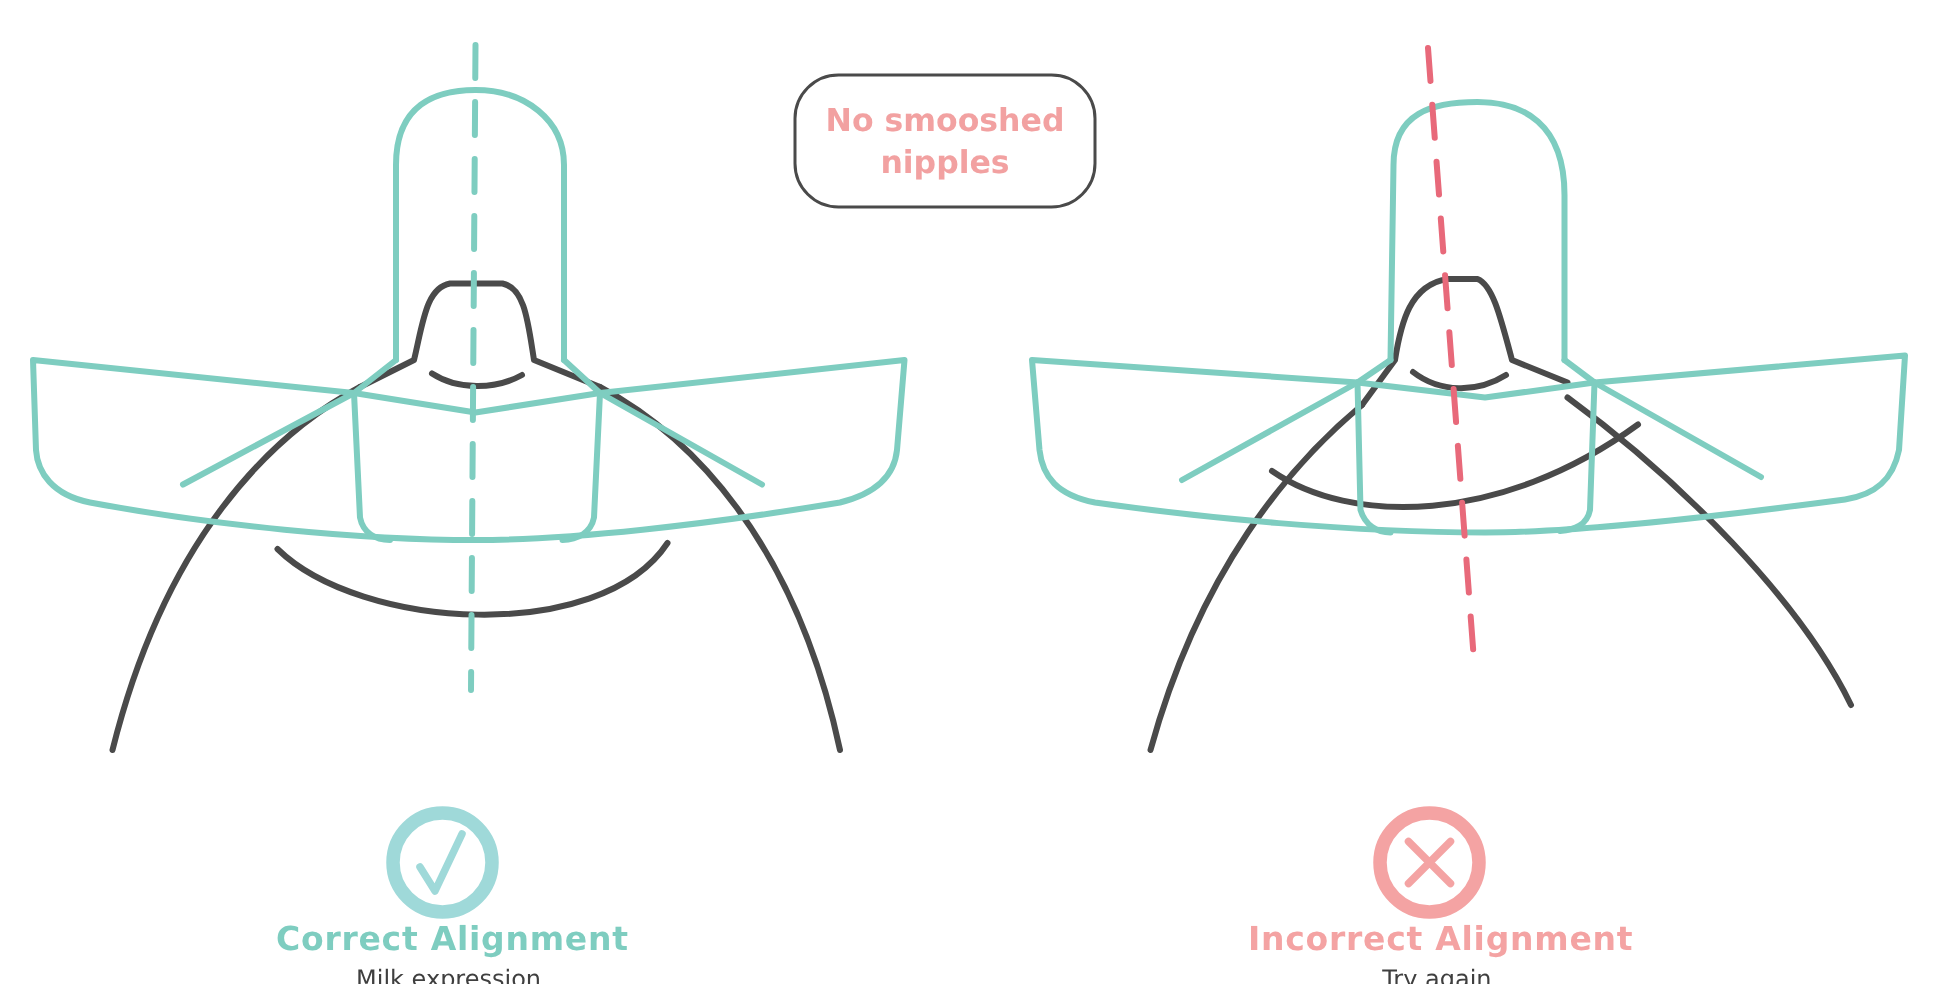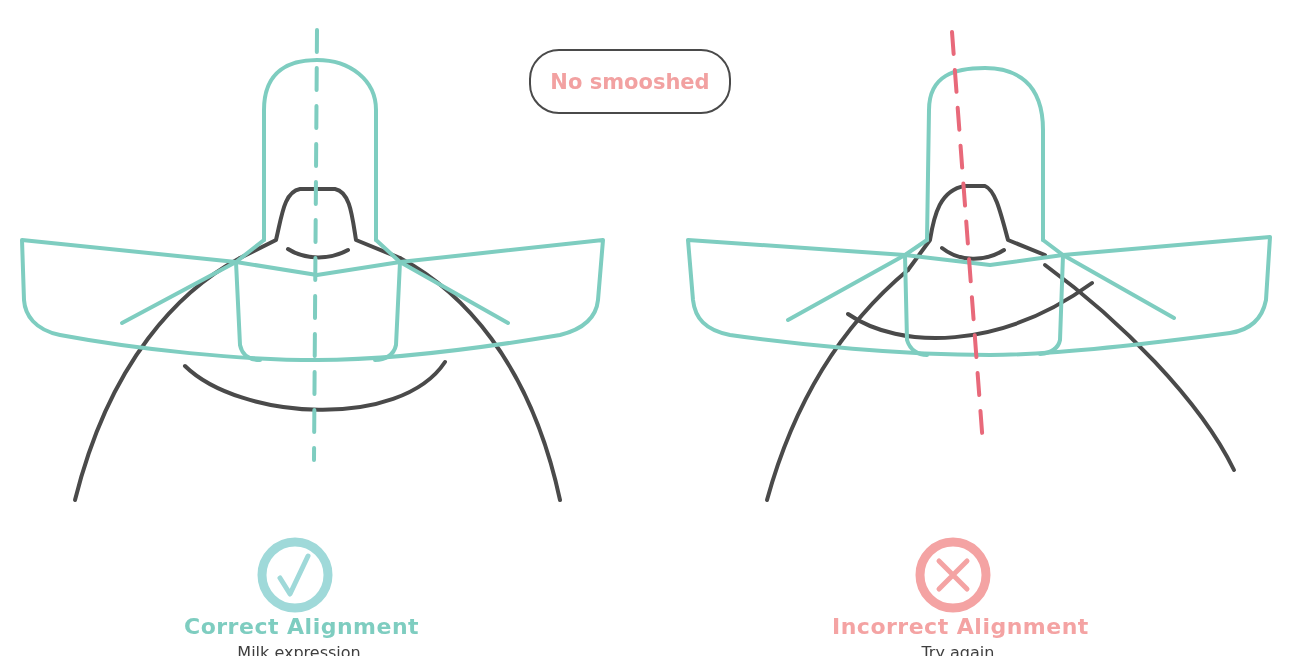--- a/index.html
+++ b/index.html
@@ -1,18 +1,18 @@
 <!DOCTYPE html>
 <html><head>
 <meta charset="utf-8">
 <style>
   html,body{margin:0;padding:0;background:#ffffff;}
   body{width:1299px;height:656px;position:relative;overflow:hidden;font-family:"DejaVu Sans","Liberation Sans",sans-serif;}
   svg.art{position:absolute;left:0;top:0;}
-  .callout{position:absolute;left:529px;top:49px;width:202px;height:65px;border:2.5px solid #4a4a4a;border-radius:30px;box-sizing:border-box;display:flex;align-items:center;justify-content:center;text-align:center;color:#f2a1a1;font-weight:bold;font-size:21px;line-height:28px;}
+  .callout{position:absolute;left:529px;top:49px;width:202px;height:90px;border:2.5px solid #4a4a4a;border-radius:30px;box-sizing:border-box;display:flex;align-items:center;justify-content:center;text-align:center;color:#f2a1a1;font-weight:bold;font-size:21px;line-height:28px;}
   .legend{position:absolute;display:flex;align-items:center;}
   .legend .txt{display:flex;flex-direction:column;align-items:center;margin-left:14px;}
   .legend .title{font-weight:bold;font-size:22px;letter-spacing:0.5px;}
   .legend .sub{font-size:16px;color:#3f3f3f;margin-top:4px;}
   .badge{width:78px;height:78px;}
 </style>
 </head>
 <body>
 
 <svg class="art" width="1299" height="656" viewBox="0 0 1299 656">
@@ -56,20 +56,21 @@
       <path d="M905,255 L788,320"></path>
       <path d="M1063,255 L1174,318"></path>
     </g>
     <line x1="952" y1="32" x2="983" y2="445" stroke="#e8697a" stroke-width="4" stroke-dasharray="22,16"></line>
   </g>
 </svg>
 
 <div class="callout">
   <div>
     <div>No smooshed</div>
+    <div>nipples</div>
   </div>
 </div>
 
 <div class="legend" style="left:170px;top:536px;flex-direction:column;">
   <svg class="badge" viewBox="0 0 78 78">
     <circle cx="39" cy="39" r="33" fill="none" stroke="#9fd9d9" stroke-width="9"></circle>
     <path d="M24,42 L34,58 L52,20" fill="none" stroke="#9fd9d9" stroke-width="5" stroke-linecap="round" stroke-linejoin="round"></path>
   </svg>
   <div class="txt">
     <div class="title" style="color:#7ecdc0;">Correct Alignment</div>

